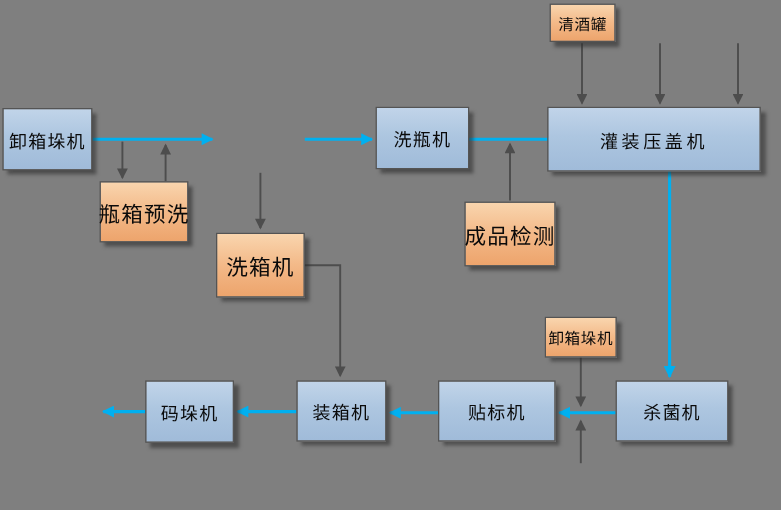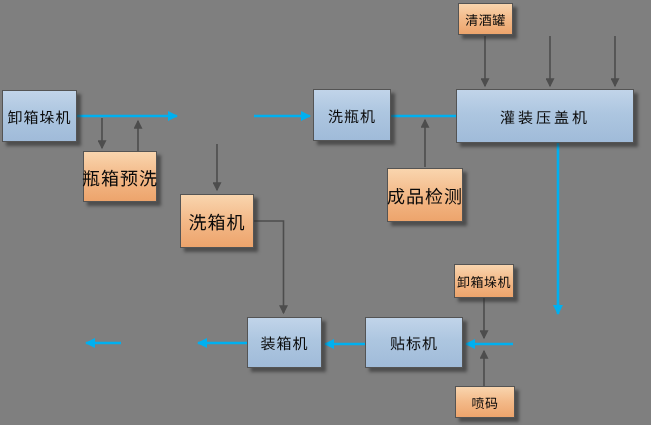--- a/index.html
+++ b/index.html
@@ -86,34 +86,35 @@
     </g>
   </svg>
 
   <div class="node node-main fs15" style="left:2px;top:90px;width:75px;height:52px">卸箱垛机</div>
 
 
   <div class="node node-main fs15" style="left:313px;top:89px;width:78px;height:52px">洗瓶机</div>
 
   <div class="node node-main fs15 wide" style="left:456px;top:89px;width:178px;height:54px">灌装压盖机</div>
 
+  <div class="node node-main fs15" style="left:513px;top:317px;width:94px;height:51px">杀菌机</div>
 
   <div class="node node-main fs15" style="left:247px;top:317px;width:75px;height:51px">装箱机</div>
 
   <div class="node node-main fs15" style="left:365px;top:317px;width:98px;height:51px">贴标机</div>
 
+  <div class="node node-main fs15" style="left:121px;top:317px;width:74px;height:52px">码垛机</div>
 
 
   <div class="node node-aux fs13" style="left:458px;top:3px;width:55px;height:32px">清酒罐</div>
 
 
 
   <div class="node node-aux fs14" style="left:83px;top:151px;width:74px;height:51px">瓶箱预洗</div>
 
   <div class="node node-aux fs14" style="left:180px;top:194px;width:74px;height:54px">洗箱机</div>
 
   <div class="node node-aux fs14" style="left:387px;top:168px;width:76px;height:54px">成品检测</div>
 
   <div class="node node-aux fs13" style="left:454px;top:264px;width:60px;height:34px">卸箱垛机</div>
 
-  <div class="node node-aux fs13" style="left:455px;top:386px;width:60px;height:32px">喷码</div>
 
 </div>
 
 </body></html>

